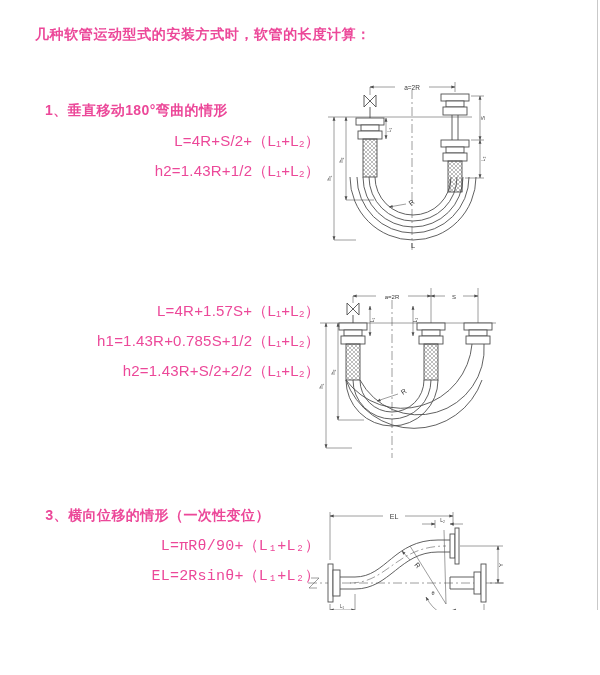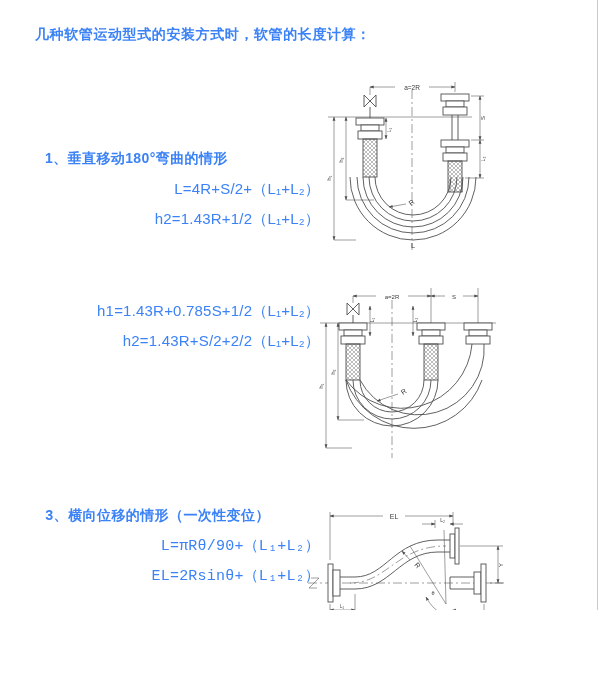--- a/index.html
+++ b/index.html
@@ -1,23 +1,23 @@
 <!DOCTYPE html>
 <html><head>
 <meta charset="utf-8">
 <style>
   html,body{margin:0;padding:0;background:#fff;}
   .page{position:relative;width:600px;height:610px;background:#ffffff;overflow:hidden;
-        font-family:"Liberation Sans","DejaVu Sans",sans-serif;color:#3b82f6;}
+        font-family:"Liberation Sans","DejaVu Sans",sans-serif;color:#ec4899;}
   .scan-edge{position:absolute;right:2px;top:0;width:1px;height:675px;background:#c9c9c9;}
   .title{position:absolute;left:35px;top:26px;font-size:14px;font-weight:700;letter-spacing:.6px;white-space:nowrap;}
   .sec{position:absolute;width:275px;}
   .sec .heading{font-size:14px;font-weight:700;letter-spacing:.4px;height:26px;line-height:20px;white-space:nowrap;}
   .sec .formula{margin-left:17px;height:30px;line-height:30px;font-size:15px;letter-spacing:.2px;white-space:nowrap;text-align:right;}
-  .sec1{left:45px;top:100px;margin-top:48px;}
+  .sec1{left:45px;top:100px;}
   .sec2{left:45px;top:296px;}
   .sec3{left:45px;top:506px;font-family:Liberation Mono, monospace;}
   svg.d{position:absolute;}
   .d1{left:312px;top:74px;}
   .d2{left:306px;top:280px;}
   .d3{left:298px;top:502px;}
   svg.d line,svg.d path,svg.d rect{stroke:#4f4f4f;fill:none;stroke-width:.9;}
   svg.d .fit{fill:#ffffff;}
   svg.d .braid{fill:url(#braidpat);}
   svg.d .thin{stroke-width:.55;}
@@ -32,20 +32,21 @@
 
   <div class="title">几种软管运动型式的安装方式时，软管的长度计算：</div>
 
   <div class="sec sec1">
     <div class="heading">1、垂直移动180°弯曲的情形</div>
     <div class="formula">L=4R+S/2+（L₁+L₂）</div>
     <div class="formula">h2=1.43R+1/2（L₁+L₂）</div>
   </div>
 
   <div class="sec sec2">
+    <div class="formula">L=4R+1.57S+（L₁+L₂）</div>
     <div class="formula">h1=1.43R+0.785S+1/2（L₁+L₂）</div>
     <div class="formula">h2=1.43R+S/2+2/2（L₁+L₂）</div>
   </div>
 
   <div class="sec sec3">
     <div class="heading">3、横向位移的情形（一次性变位）</div>
     <div class="formula">L=πRθ/90+（L₁+L₂）</div>
     <div class="formula">EL=2Rsinθ+（L₁+L₂）</div>
   </div>
 

